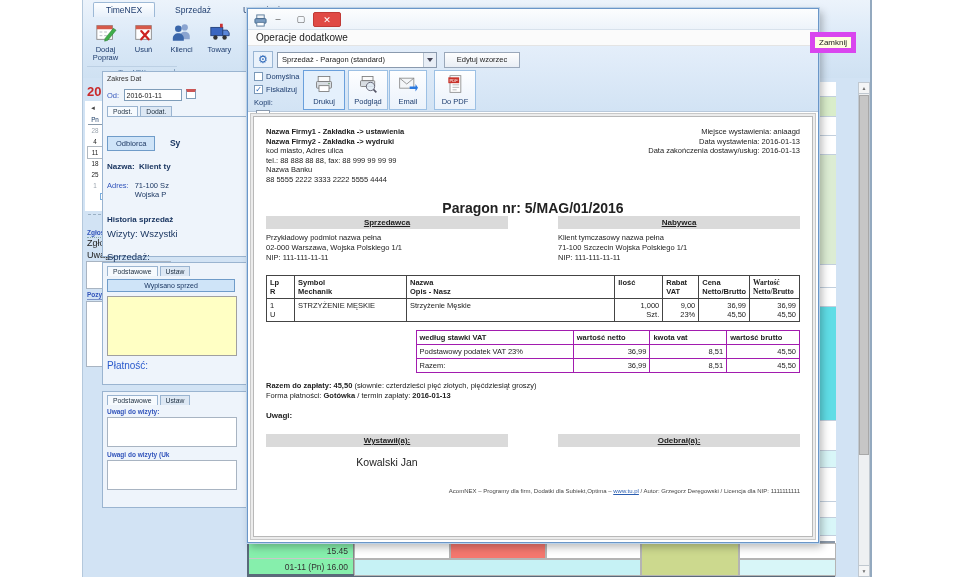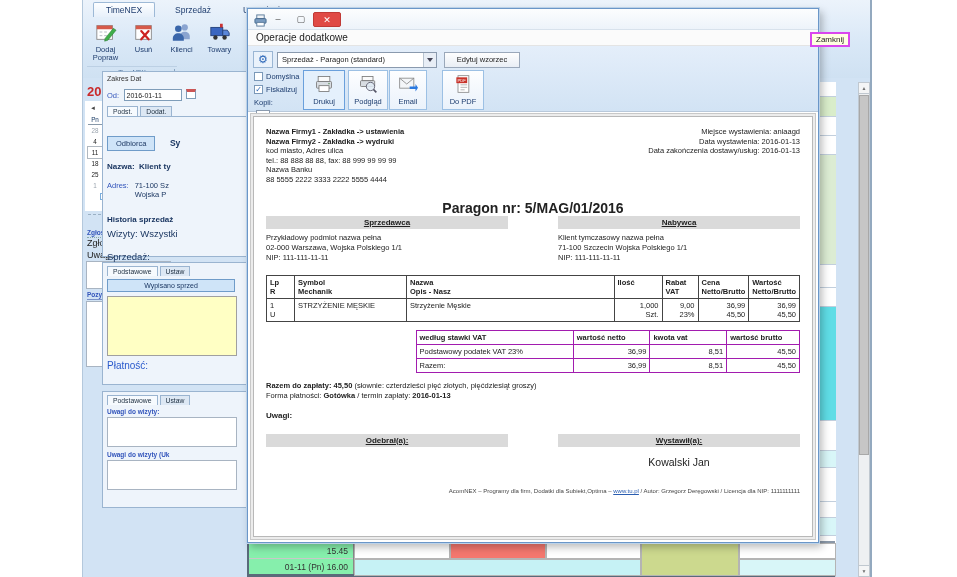--- a/index.html
+++ b/index.html
@@ -157,21 +157,21 @@
   table.vat .num { text-align:right; }
   .totals { margin-top:8px; font-size:7.5px; line-height:10px; }
   .totals b { font-weight:bold; }
   .uwagi-lbl { margin-top:10px; font-size:8px; font-weight:bold; }
   .sig { display:flex; gap:50px; margin-top:14px; }
   .sig-col { flex:1; }
   .sig-name { text-align:center; font-size:10.5px; margin-top:9px; }
   .doc-footer { margin-top:20px; text-align:right; font-size:6px; color:#444; }
   .doc-footer a { color:#2a5db0; text-decoration:underline; }
 
-  .tooltip { position:absolute; left:810px; top:32px; background:#ffffe1; border:2px solid #d946ef;
+  .tooltip { position:absolute; left:810px; top:32px; background:#ffffe1; border:5px solid #d946ef;
              font-size:8px; color:#222; padding:1px 4px; z-index:20; }
 </style>
 </head>
 <body>
 
 <div id="canvas">
 
   <div class="app">
     <div class="ribbon">
       <div class="tabrow">
@@ -465,21 +465,21 @@
       <div class="bigbtn" style="left:141px;width:38px;">
         <span>
           <svg viewBox="0 0 24 24">
               <rect x="2" y="5" width="17" height="12" fill="#f4f6f8" stroke="#888"></rect>
               <path d="M2 5l8.5 7L19 5" fill="none" stroke="#888"></path>
               <polygon points="14,15 21,15 21,12 24,16.5 21,21 21,18 14,18" fill="#2a7ae0"></polygon>
             </svg>
         </span>
         <span>Email</span>
       </div>
-      <div class="bigbtn" style="left:186px;width:42px;margin-left:8px;">
+      <div class="bigbtn" style="left:186px;width:42px;">
         <span>
           <svg viewBox="0 0 24 24">
               <rect x="6" y="2" width="13" height="20" fill="#fff" stroke="#888"></rect>
               <path d="M9 13h8M9 16h8M9 19h5" stroke="#aaa"></path>
               <rect x="4" y="4" width="13" height="7" fill="#c8332a"></rect>
               <text x="10.5" y="9.4" font-size="5" font-family="Liberation Sans, sans-serif" fill="#fff" text-anchor="middle">PDF</text>
             </svg>
         </span>
         <span>Do PDF</span>
       </div>
@@ -545,21 +545,21 @@
                     <div></div>
                   </th>
               <th style="width:36px;">
                     <div>Rabat</div>
                     <div>VAT</div>
                   </th>
               <th style="width:48px;">
                     <div>Cena</div>
                     <div>Netto/Brutto</div>
                   </th>
-              <th style="width:50px;">
+              <th style="width:50px;font-family:Liberation Serif, serif;">
                     <div>Wartość</div>
                     <div>Netto/Brutto</div>
                   </th>
             </tr>
             <tr>
               <td>
                     <div>1</div>
                     <div>U</div>
                   </td>
               <td>
@@ -624,25 +624,25 @@
               <b>Gotówka</b>
               <span>/ termin zapłaty:</span>
               <b>2016-01-13</b>
             </div>
           </div>
 
           <div class="uwagi-lbl">Uwagi:</div>
 
           <div class="sig">
             <div class="sig-col">
-              <div class="party-bar">Odebrał(a):</div>
-            </div>
-            <div class="sig-col">
               <div class="party-bar">Wystawił(a):</div>
               <div class="sig-name">Kowalski Jan</div>
+            </div>
+            <div class="sig-col">
+              <div class="party-bar">Odebrał(a):</div>
             </div>
           </div>
 
           <div class="doc-footer">
             <span>AcomNEX – Programy dla firm, Dodatki dla Subiekt,Optima – </span><a>www.tu.pl</a><span> / Autor: Grzegorz Deręgowski / Licencja dla NIP: 1111111111</span>
           </div>
         </div>
       </div>
     </div>
   </div>

